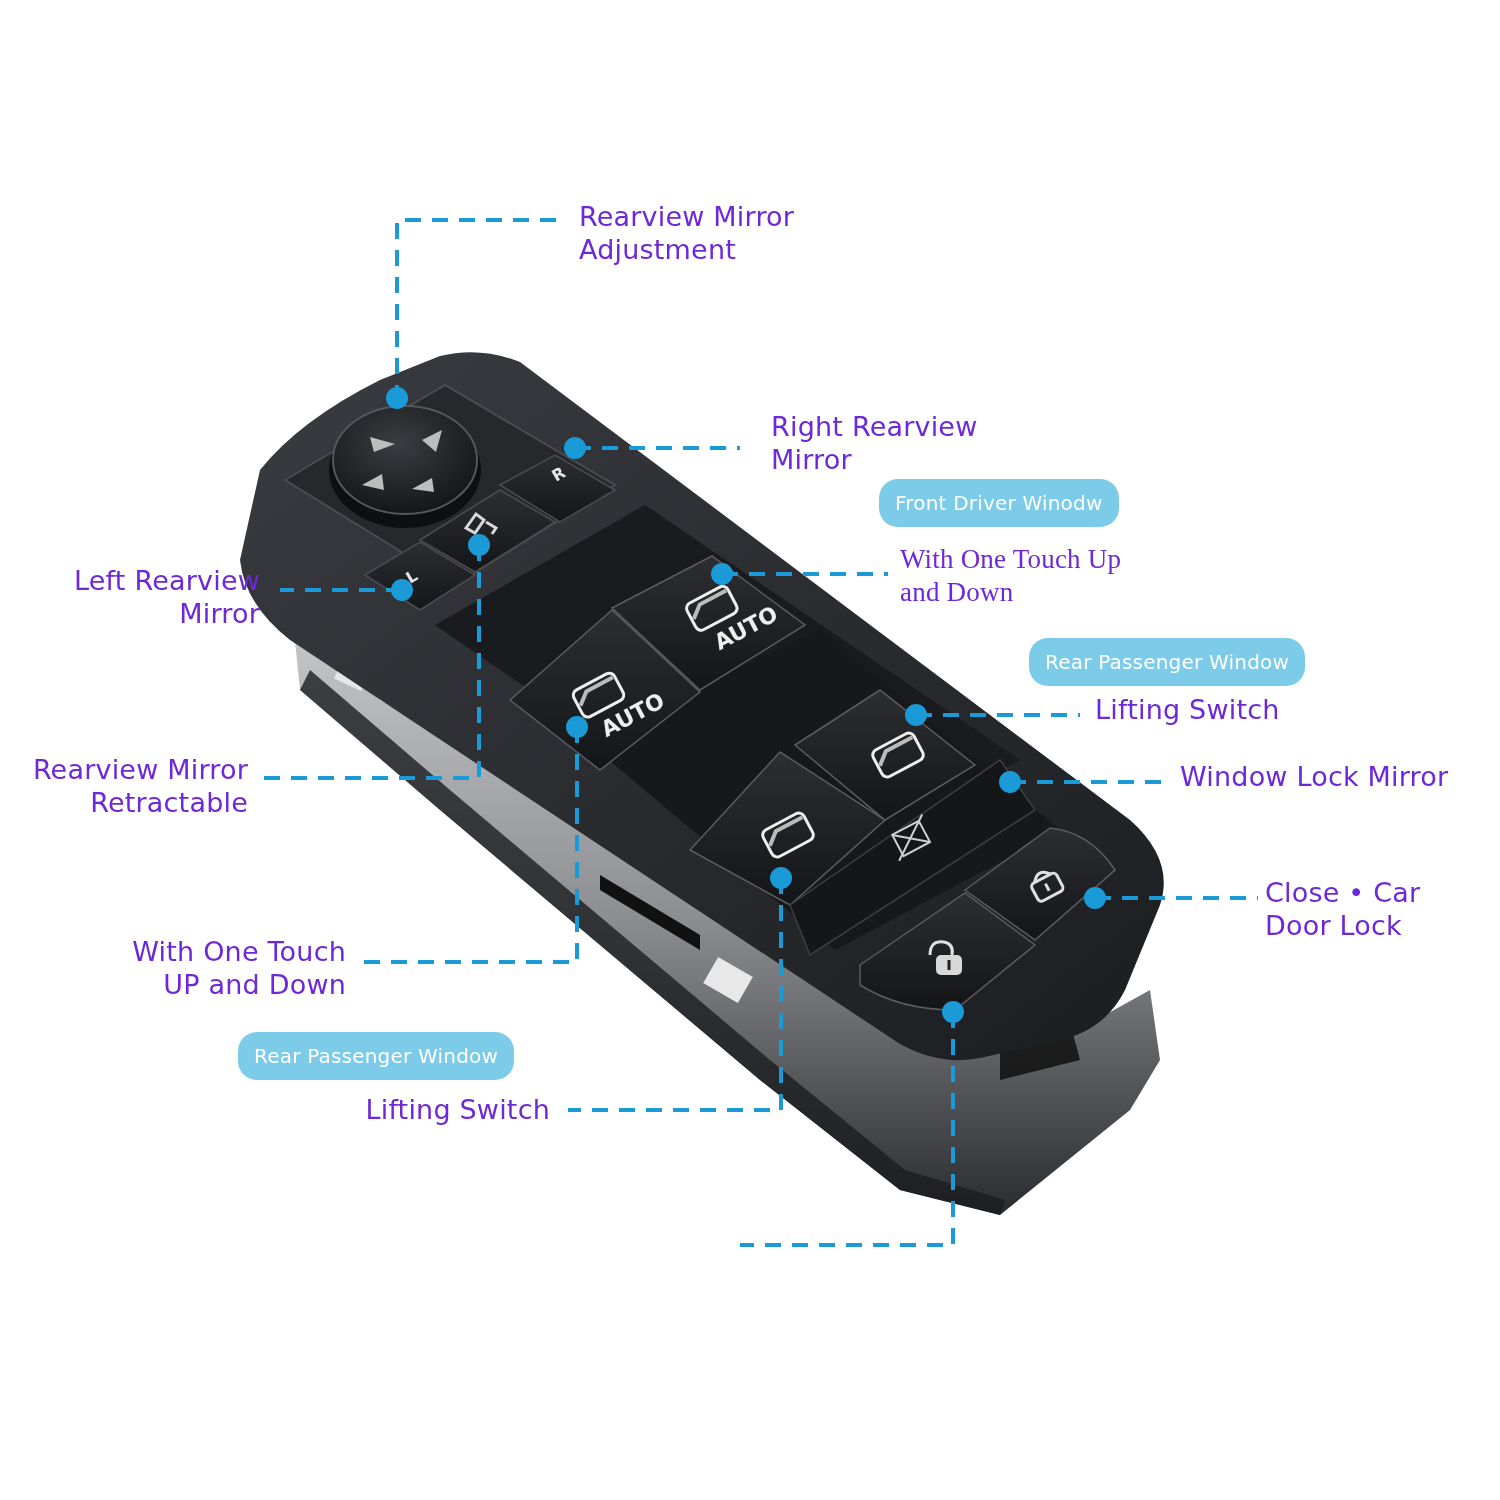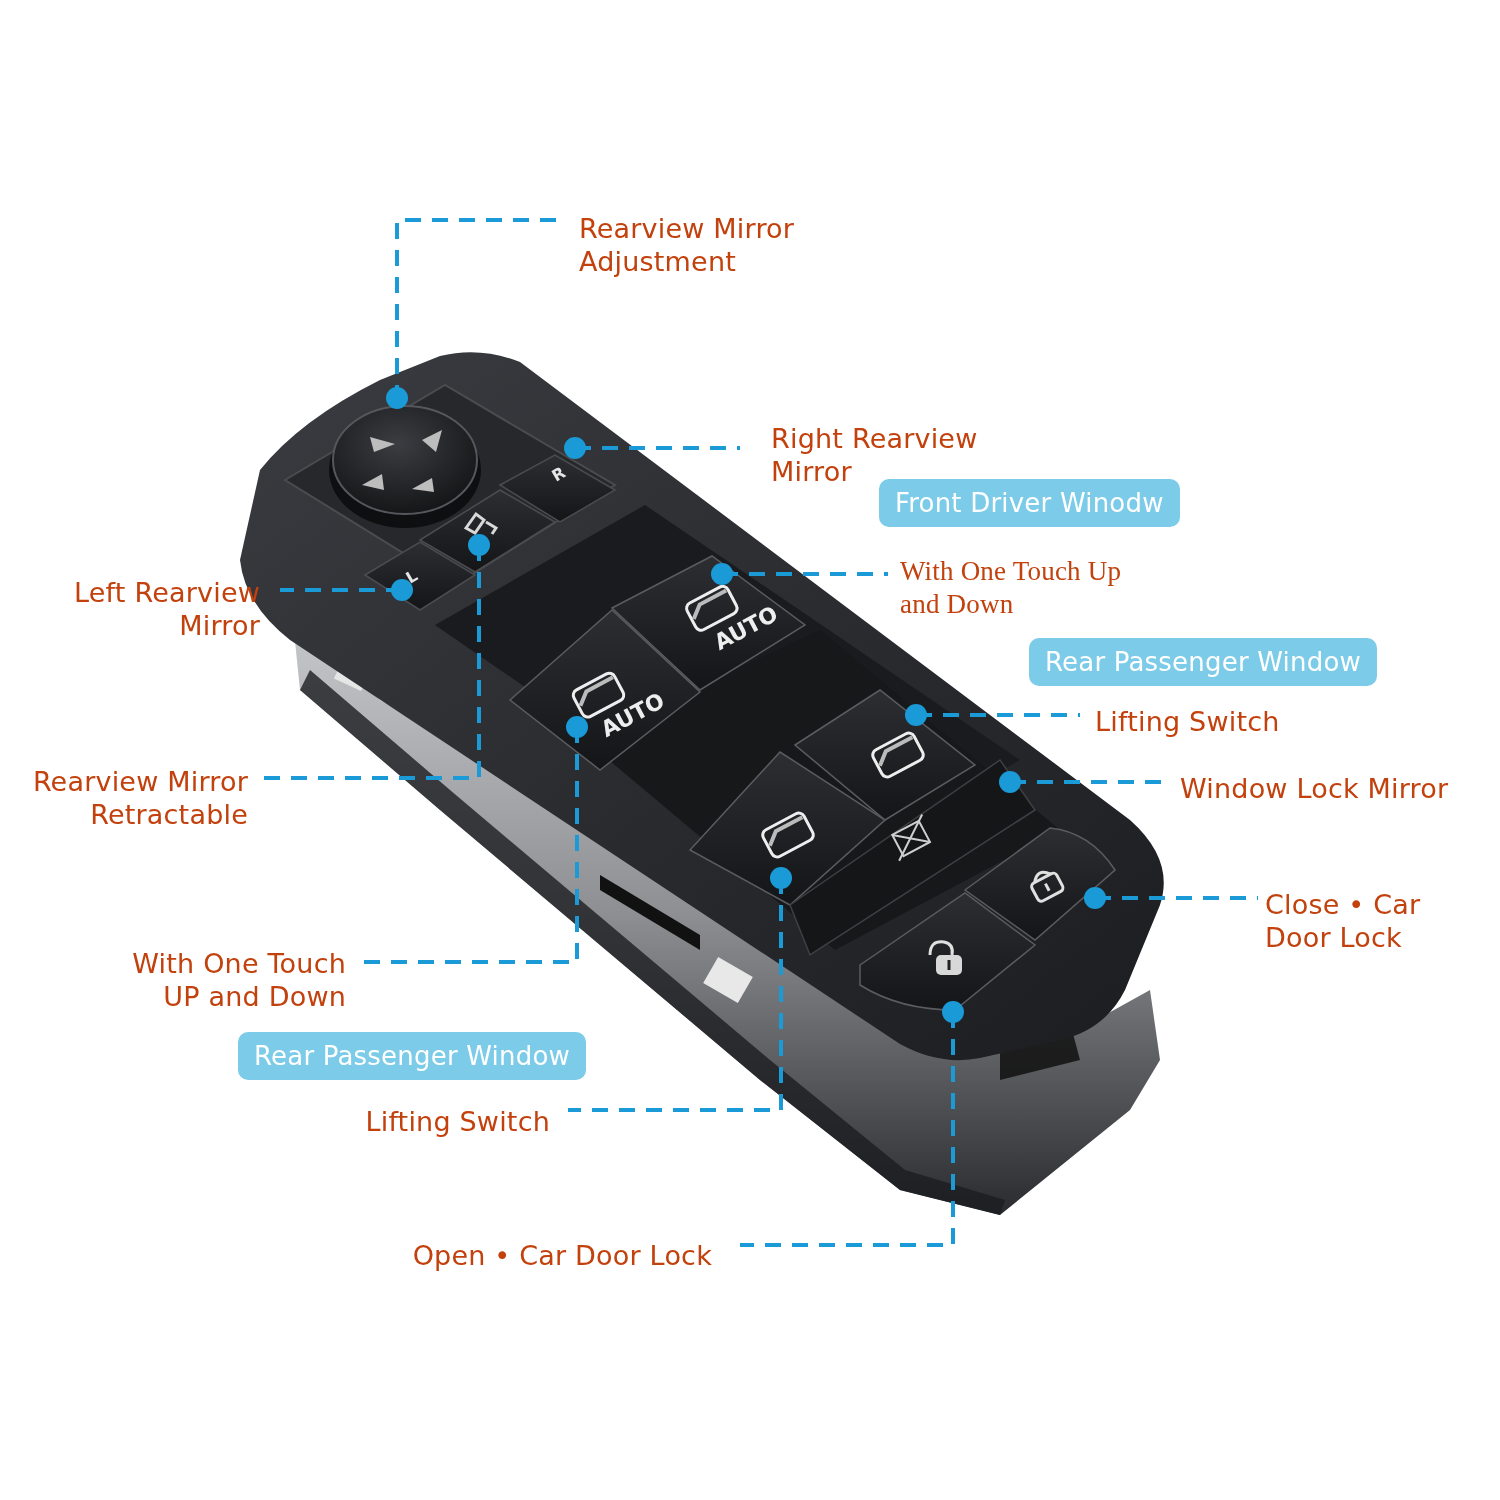--- a/index.html
+++ b/index.html
@@ -1,23 +1,23 @@
 <!DOCTYPE html>
 <html><head>
 <meta charset="utf-8">
 <style>
   html, body { margin:0; padding:0; background:#ffffff; }
   body { width:1500px; height:1500px; position:relative; overflow:hidden;
          font-family:"DejaVu Sans","Liberation Sans",sans-serif; color:#111; }
   #stage { position:absolute; left:0; top:0; width:1500px; height:1500px; }
-  .label { position:absolute; font-size:27px; line-height:33px; color:#c2410c; white-space:nowrap; letter-spacing:0.2px;margin-top:12px; }
+  .label { position:absolute; font-size:27px; line-height:33px; color:#6d28d9; white-space:nowrap; letter-spacing:0.2px; }
   .label.right { text-align:right; }
   .label span { display:block; }
-  .badge { position:absolute; background:#7ccbe8; color:#ffffff; font-size:26px; line-height:48px;
-           height:48px; padding:0 16px; border-radius:10px; white-space:nowrap; letter-spacing:0.2px; }
+  .badge { position:absolute; background:#7ccbe8; color:#ffffff; font-size:20px; line-height:48px;
+           height:48px; padding:0 16px; border-radius:19px; white-space:nowrap; letter-spacing:0.2px; }
   svg text { font-family:"DejaVu Sans","Liberation Sans",sans-serif; }
 </style>
 </head>
 <body>
 
 <div id="stage">
 
   <svg width="1500" height="1500" viewBox="0 0 1500 1500" style="position:absolute;left:0;top:0;">
     <defs>
       <linearGradient id="gBody" x1="0" y1="0" x2="1" y2="1">
@@ -226,17 +226,14 @@
   <div class="label" style="left:1265px;top:876px;">
     <span>Close • Car</span>
     <span>Door Lock</span>
   </div>
 
   <div class="badge" style="left:238px;top:1032px;">Rear Passenger Window</div>
   <div class="label right" style="right:950px;top:1093px;">
     <span>Lifting Switch</span>
   </div>
 
-  <div class="label right" style="right:788px;top:1227px;">
-    <span>Open • Car Door Lock</span>
-  </div>
 
 </div>
 
 </body></html>

